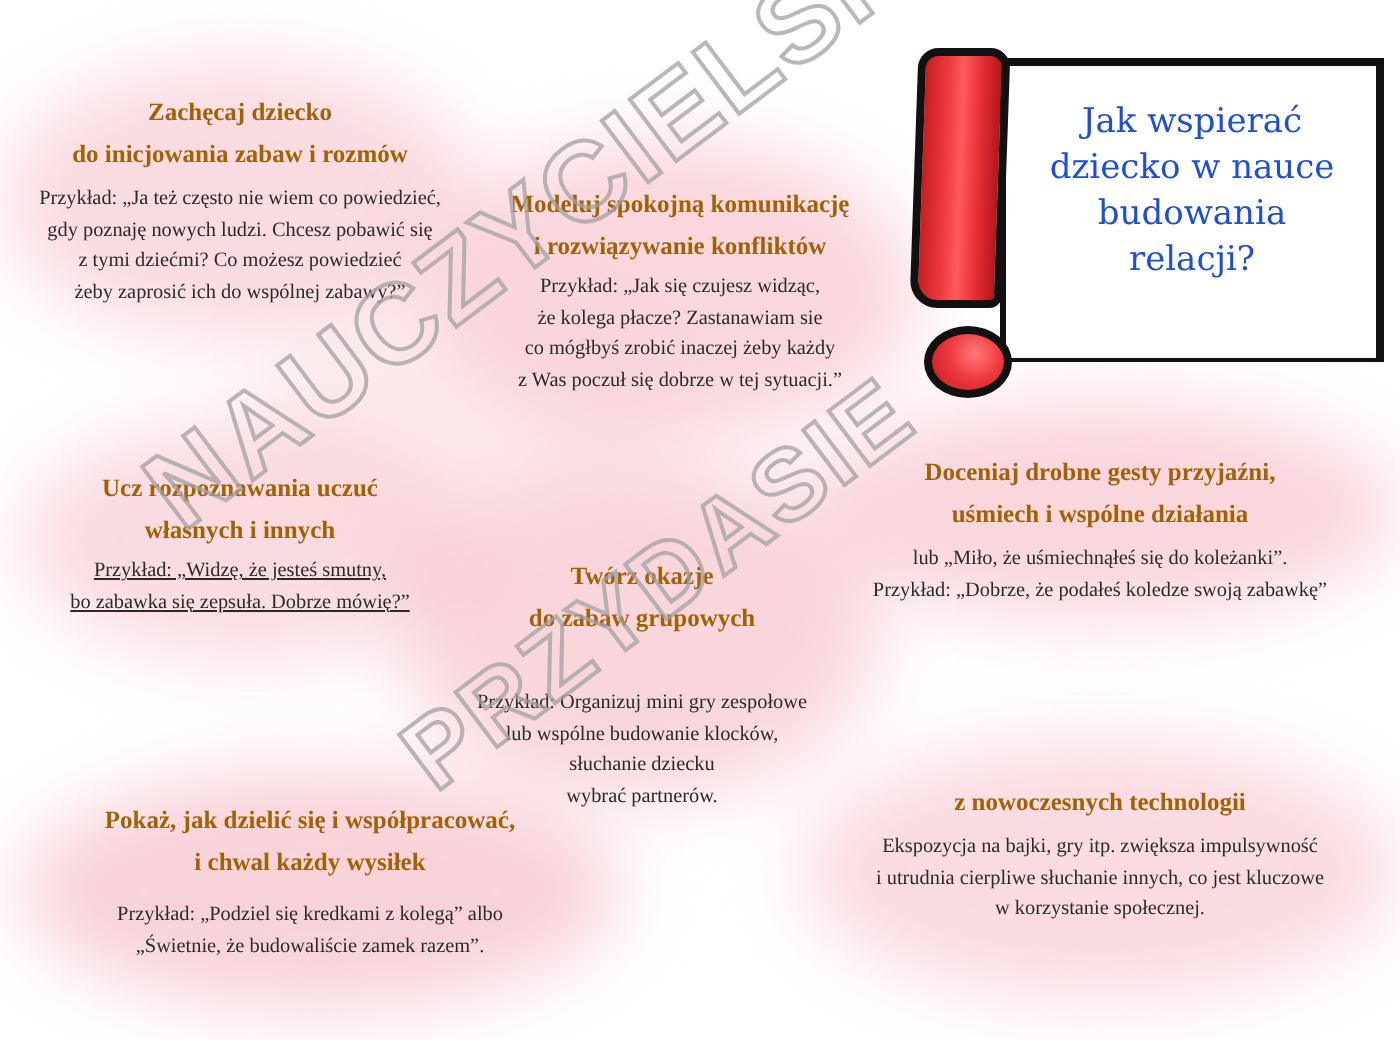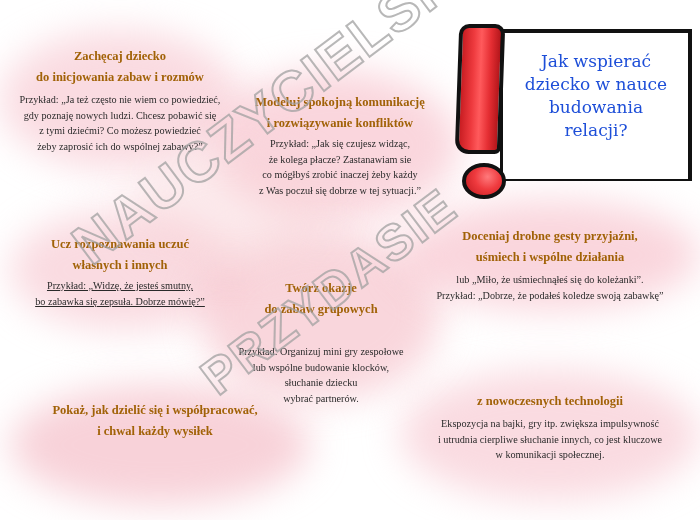--- a/index.html
+++ b/index.html
@@ -133,27 +133,31 @@
     <span style="display:block">lub „Miło, że uśmiechnąłeś się do koleżanki”.</span>
     <span style="display:block">Przykład: „Dobrze, że podałeś koledze swoją zabawkę”</span>
   </p>
 </div>
 
 <div class="tip" style="left:0;top:400px;width:310px;">
   <h3>
     <div>Pokaż, jak dzielić się i współpracować,</div>
     <div>i chwal każdy wysiłek</div>
   </h3>
+  <p style="margin-top:8px;">
+    <span style="display:block">Przykład: „Podziel się kredkami z kolegą” albo</span>
+    <span style="display:block">„Świetnie, że budowaliście zamek razem”.</span>
+  </p>
 </div>
 
 <div class="tip" style="left:400px;top:391px;width:300px;">
   <h3>
     <div>z nowoczesnych technologii</div>
   </h3>
   <p style="margin-top:4px;">
     <span style="display:block">Ekspozycja na bajki, gry itp. zwiększa impulsywność</span>
     <span style="display:block">i utrudnia cierpliwe słuchanie innych, co jest kluczowe</span>
-    <span style="display:block">w komunikacji społecznej.</span>
+    <span style="display:block">w korzystanie społecznej.</span>
   </p>
 </div>
 
 <div class="watermark" style="left:60px;top:225px;font-size:56px;transform:rotate(-37deg);transform-origin:left top;">NAUCZYCIELSKIE</div>
 <div class="watermark" style="left:190px;top:360px;font-size:50px;transform:rotate(-37deg);transform-origin:left top;">PRZYDASIE</div>
 
 </body></html>

